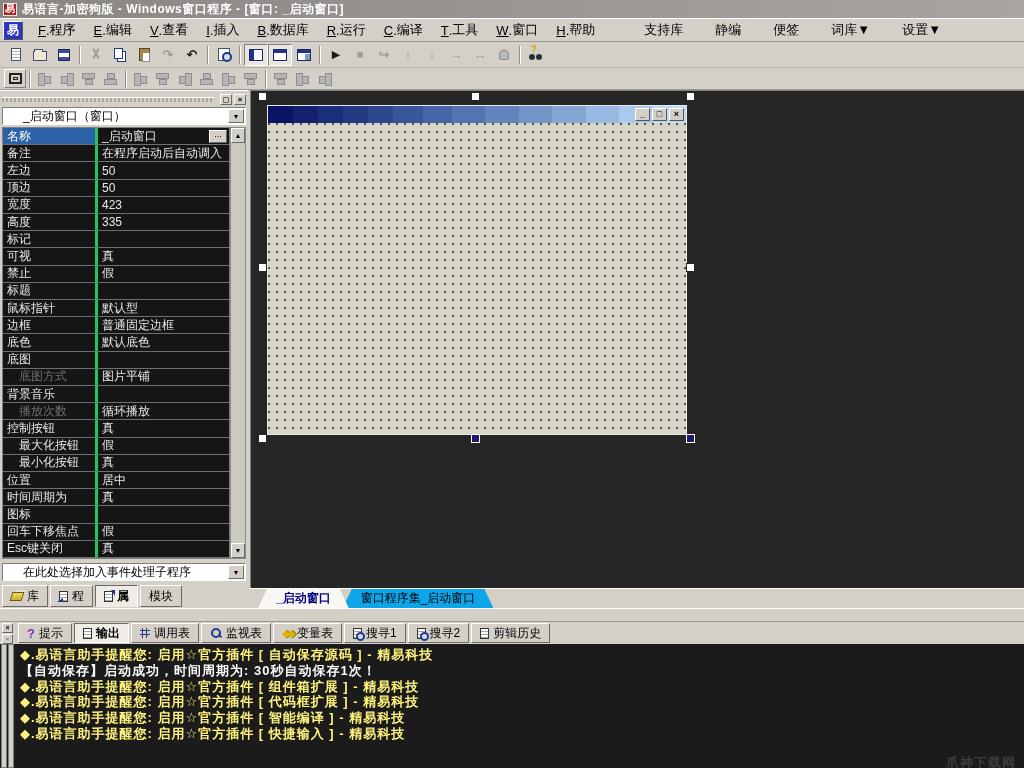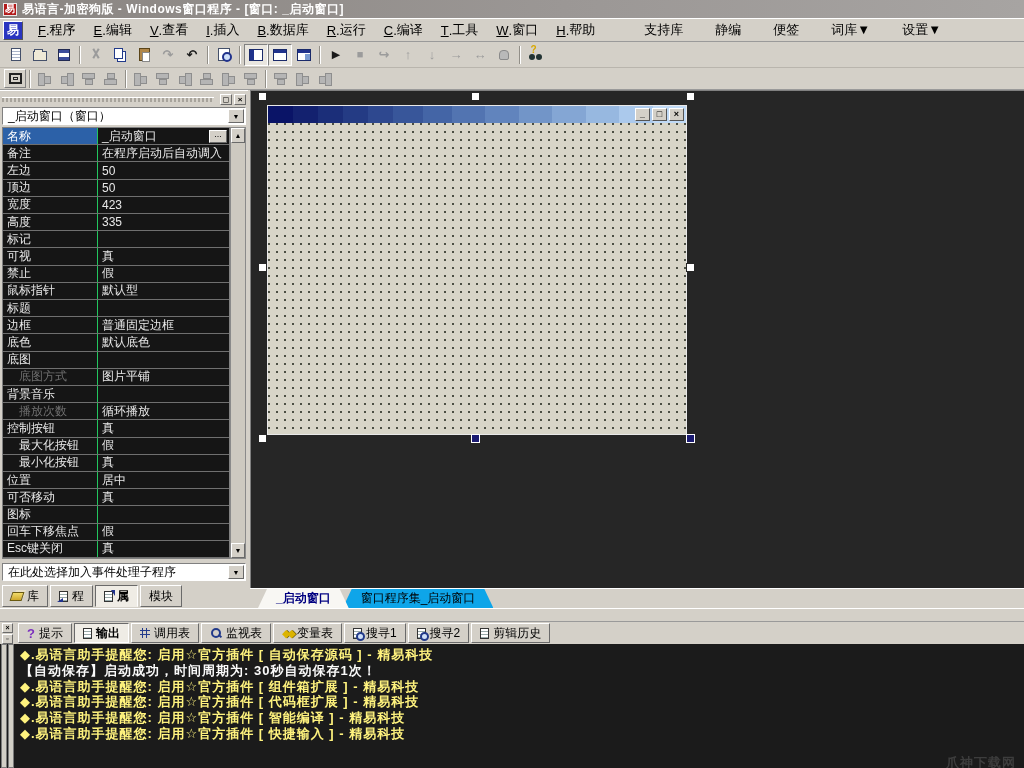--- a/index.html
+++ b/index.html
@@ -70,29 +70,29 @@
   .av3::before{left:1px;top:1px;width:11px;height:4px;} .av3::after{left:4px;bottom:1px;width:6px;height:4px;}
   .av4::before{left:1px;bottom:1px;width:11px;height:4px;} .av4::after{left:4px;top:1px;width:6px;height:4px;}
 
   
   #leftpanel{position:absolute;left:0;top:90px;width:248px;height:520px;background:#d4d0c8;border-top:1px solid #fff;}
   .lp-bar{position:absolute;left:2px;top:2px;width:244px;height:12px;display:flex;align-items:center;}
   .grip{flex:1;height:5px;margin-right:4px;background:repeating-linear-gradient(90deg,#a8a49c 0 2px,#d4d0c8 2px 4px);border-top:1px solid #fff;}
   .mini-btn{width:12px;height:11px;background:#d4d0c8;border:1px solid;border-color:#fff #6a6a6a #6a6a6a #fff;
     font-size:8px;line-height:9px;text-align:center;color:#000;margin-left:2px;font-weight:bold;}
   .combo{position:absolute;left:2px;width:244px;height:18px;background:#fff;border:1px solid;border-color:#808080 #fff #fff #808080;
-    display:flex;align-items:center;font-size:12px;color:#000;padding-left:5px;white-space:nowrap;overflow:hidden;}
+    display:flex;align-items:center;font-size:12px;color:#000;padding-left:20px;white-space:nowrap;overflow:hidden;}
   .combo .cbtn{margin-left:auto;width:16px;height:14px;background:#d4d0c8;border:1px solid;border-color:#fff #6a6a6a #6a6a6a #fff;
     display:flex;align-items:center;justify-content:center;font-size:7px;color:#000;flex:none;margin-right:1px;}
   #lp-combo{top:16px;}
   #lp-combo2{top:472px;}
   #prop-grid{position:absolute;left:2px;top:36px;width:228px;height:432px;background:#151515;
     border:1px solid #808080;display:flex;flex-direction:column;overflow:hidden;}
   .prow{flex:1;display:flex;align-items:stretch;border-bottom:1px solid #6f6f6f;min-height:0;}
-  .pname{width:95px;padding-left:4px;border-right:1px solid #22c55e;color:#e8e8e8;font-size:12px;display:flex;align-items:center;white-space:nowrap;overflow:hidden;}
+  .pname{width:95px;padding-left:4px;border-right:3px solid #22c55e;color:#e8e8e8;font-size:12px;display:flex;align-items:center;white-space:nowrap;overflow:hidden;}
   .pval{flex:1;padding-left:4px;color:#e8e8e8;font-size:12px;display:flex;align-items:center;white-space:nowrap;overflow:hidden;}
   .prow.sub .pname{padding-left:16px;}
   .prow.disabled .pname{color:#6e6e6e;}
   .prow.selected .pname{background:#2c61a8;color:#fff;}
   .pbtn{margin-left:auto;margin-right:2px;width:18px;height:13px;background:#d4d0c8;border:1px solid;border-color:#fff #6a6a6a #6a6a6a #fff;
     color:#000;font-size:9px;line-height:7px;text-align:center;flex:none;}
   .pbtn:empty{display:none;}
   #prop-scroll{position:absolute;left:230px;top:36px;width:16px;height:432px;background:#cdc9c0;border:1px solid #8a8a8a;display:flex;flex-direction:column;justify-content:space-between;}
   .sbtn{width:14px;height:15px;background:#d4d0c8;border:1px solid;border-color:#fff #6a6a6a #6a6a6a #fff;
     display:flex;align-items:center;justify-content:center;font-size:7px;color:#000;}
@@ -419,30 +419,30 @@
         </div>
 
         <div class="prow">
           <div class="pname">禁止</div>
           <div class="pval">
             <span>假</span>
           </div>
         </div>
 
         <div class="prow">
+          <div class="pname">标题</div>
+          <div class="pval">
+            <span></span>
+          </div>
+        </div>
+
+        <div class="prow">
           <div class="pname">鼠标指针</div>
           <div class="pval">
             <span>默认型</span>
-          </div>
-        </div>
-
-        <div class="prow">
-          <div class="pname">标题</div>
-          <div class="pval">
-            <span></span>
           </div>
         </div>
 
         <div class="prow">
           <div class="pname">边框</div>
           <div class="pval">
             <span>普通固定边框</span>
           </div>
         </div>
 
@@ -503,21 +503,21 @@
         </div>
 
         <div class="prow">
           <div class="pname">位置</div>
           <div class="pval">
             <span>居中</span>
           </div>
         </div>
 
         <div class="prow">
-          <div class="pname">可否移动</div>
+          <div class="pname">时间周期为</div>
           <div class="pval">
             <span>真</span>
           </div>
         </div>
 
         <div class="prow">
           <div class="pname">图标</div>
           <div class="pval">
             <span></span>
           </div>

